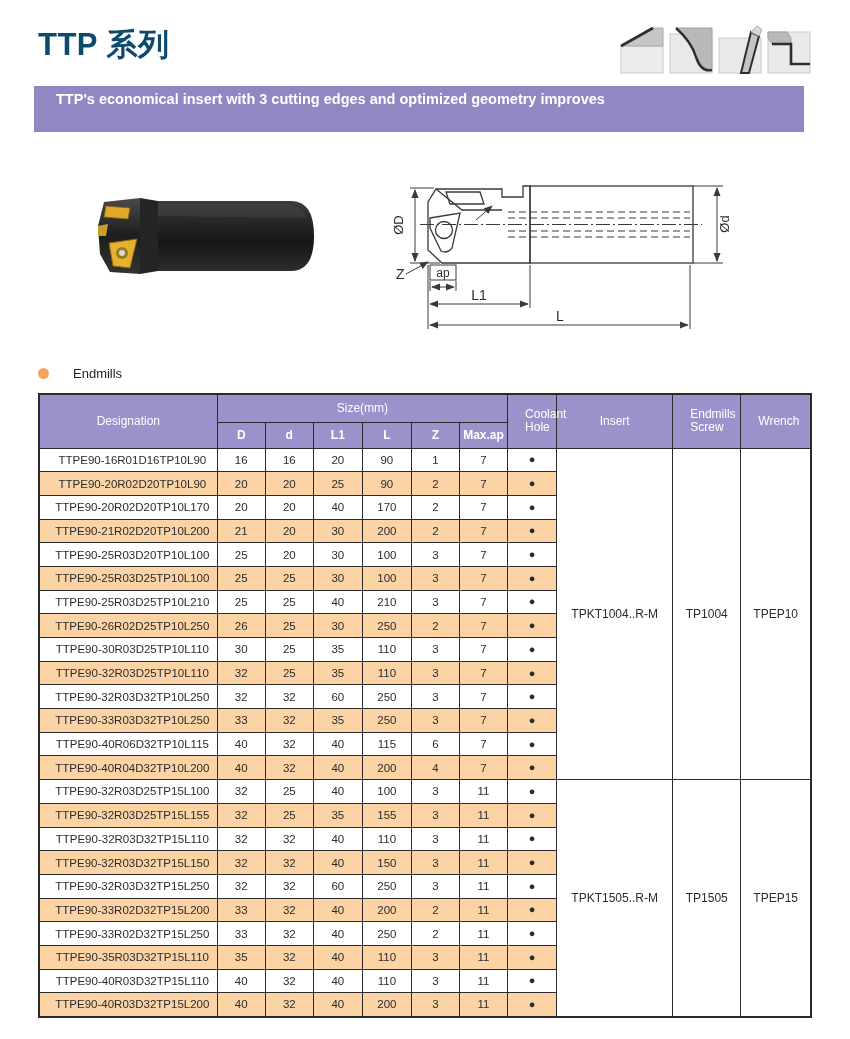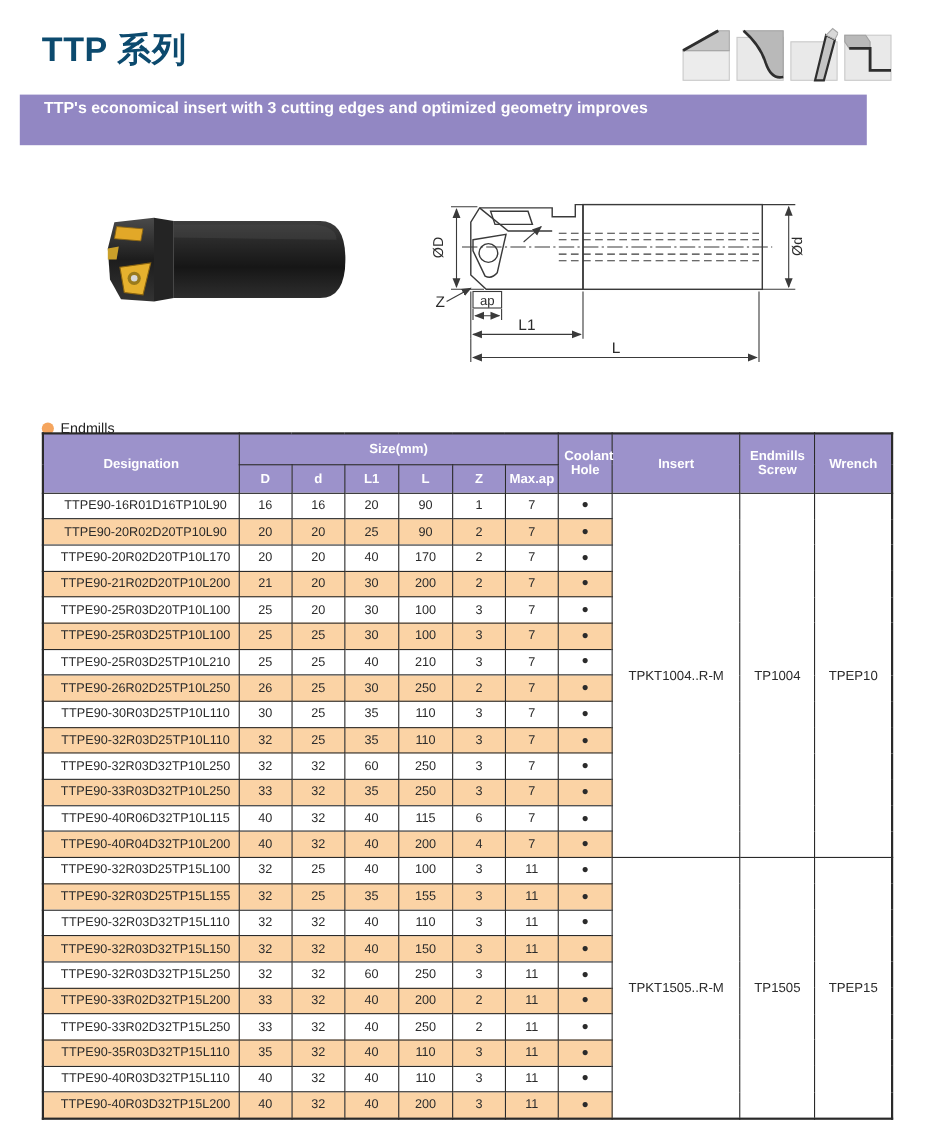--- a/index.html
+++ b/index.html
@@ -7,40 +7,40 @@
     width:850px;height:1039px;position:relative;background:#ffffff;
     font-family:"Liberation Sans", sans-serif;color:#222;overflow:hidden;
   }
   
   .page-title{position:absolute;left:38px;top:24px;font-size:31px;font-weight:bold;color:#0c4a6e;letter-spacing:0.5px;}
   
   .app-icons{position:absolute;left:620px;top:24px;width:192px;height:52px;display:flex;gap:5px;}
   .app-icons svg{display:block;}
   
   .banner{
-    position:absolute;left:18px;top:86px;width:770px;height:46px;background:#9287C3;
+    position:absolute;left:34px;top:86px;width:770px;height:46px;background:#9287C3;
     color:#fff;font-weight:bold;font-size:14.5px;line-height:19px;
     padding:4px 0 0 22px;box-sizing:border-box;
   }
   
   .photo-wrap{position:absolute;left:96px;top:196px;}
   .drawing-wrap{position:absolute;left:390px;top:158px;}
   
-  .section-row{position:absolute;left:38px;top:382px;display:flex;align-items:center;gap:6px;justify-content:center;}
+  .section-row{position:absolute;left:38px;top:366px;display:flex;align-items:center;gap:24px;justify-content:center;}
   .bullet{width:11px;height:11px;border-radius:50%;background:#F5A55E;}
   .section-label{font-size:13px;color:#222;}
   
   table.spec{
     position:absolute;left:38px;top:393px;border-collapse:collapse;table-layout:fixed;
     width:774px;border:2px solid #2a2a2a;font-size:11.5px;
   }
   table.spec th, table.spec td{border:1px solid #2a2a2a;box-sizing:border-box;}
   table.spec thead th{
-    background:#9C92CB;color:#ffffff;font-weight:bold;font-size:12px;line-height:13px;
-    padding:2px 5px;
+    background:#9C92CB;color:#ffffff;font-weight:normal;font-size:12px;line-height:13px;
+    padding:2px 17px;
   }
   table.spec thead tr.sub th{font-weight:bold;height:26px;padding:1px;}
   table.spec thead tr.main th{height:28px;}
   table.spec tbody td{
     height:23.7px;padding:0;text-align:center;color:#2b2b2b;background:#ffffff;
   }
   table.spec tbody td.desig{text-align:center;padding-left:8px;font-size:11.5px;white-space:nowrap;}
   table.spec tbody tr.orange td{background:#FBD3A5;}
   table.spec tbody td.merged{background:#ffffff !important;font-size:12px;}
   table.spec tbody td.dot{font-size:11px;line-height:1;}

